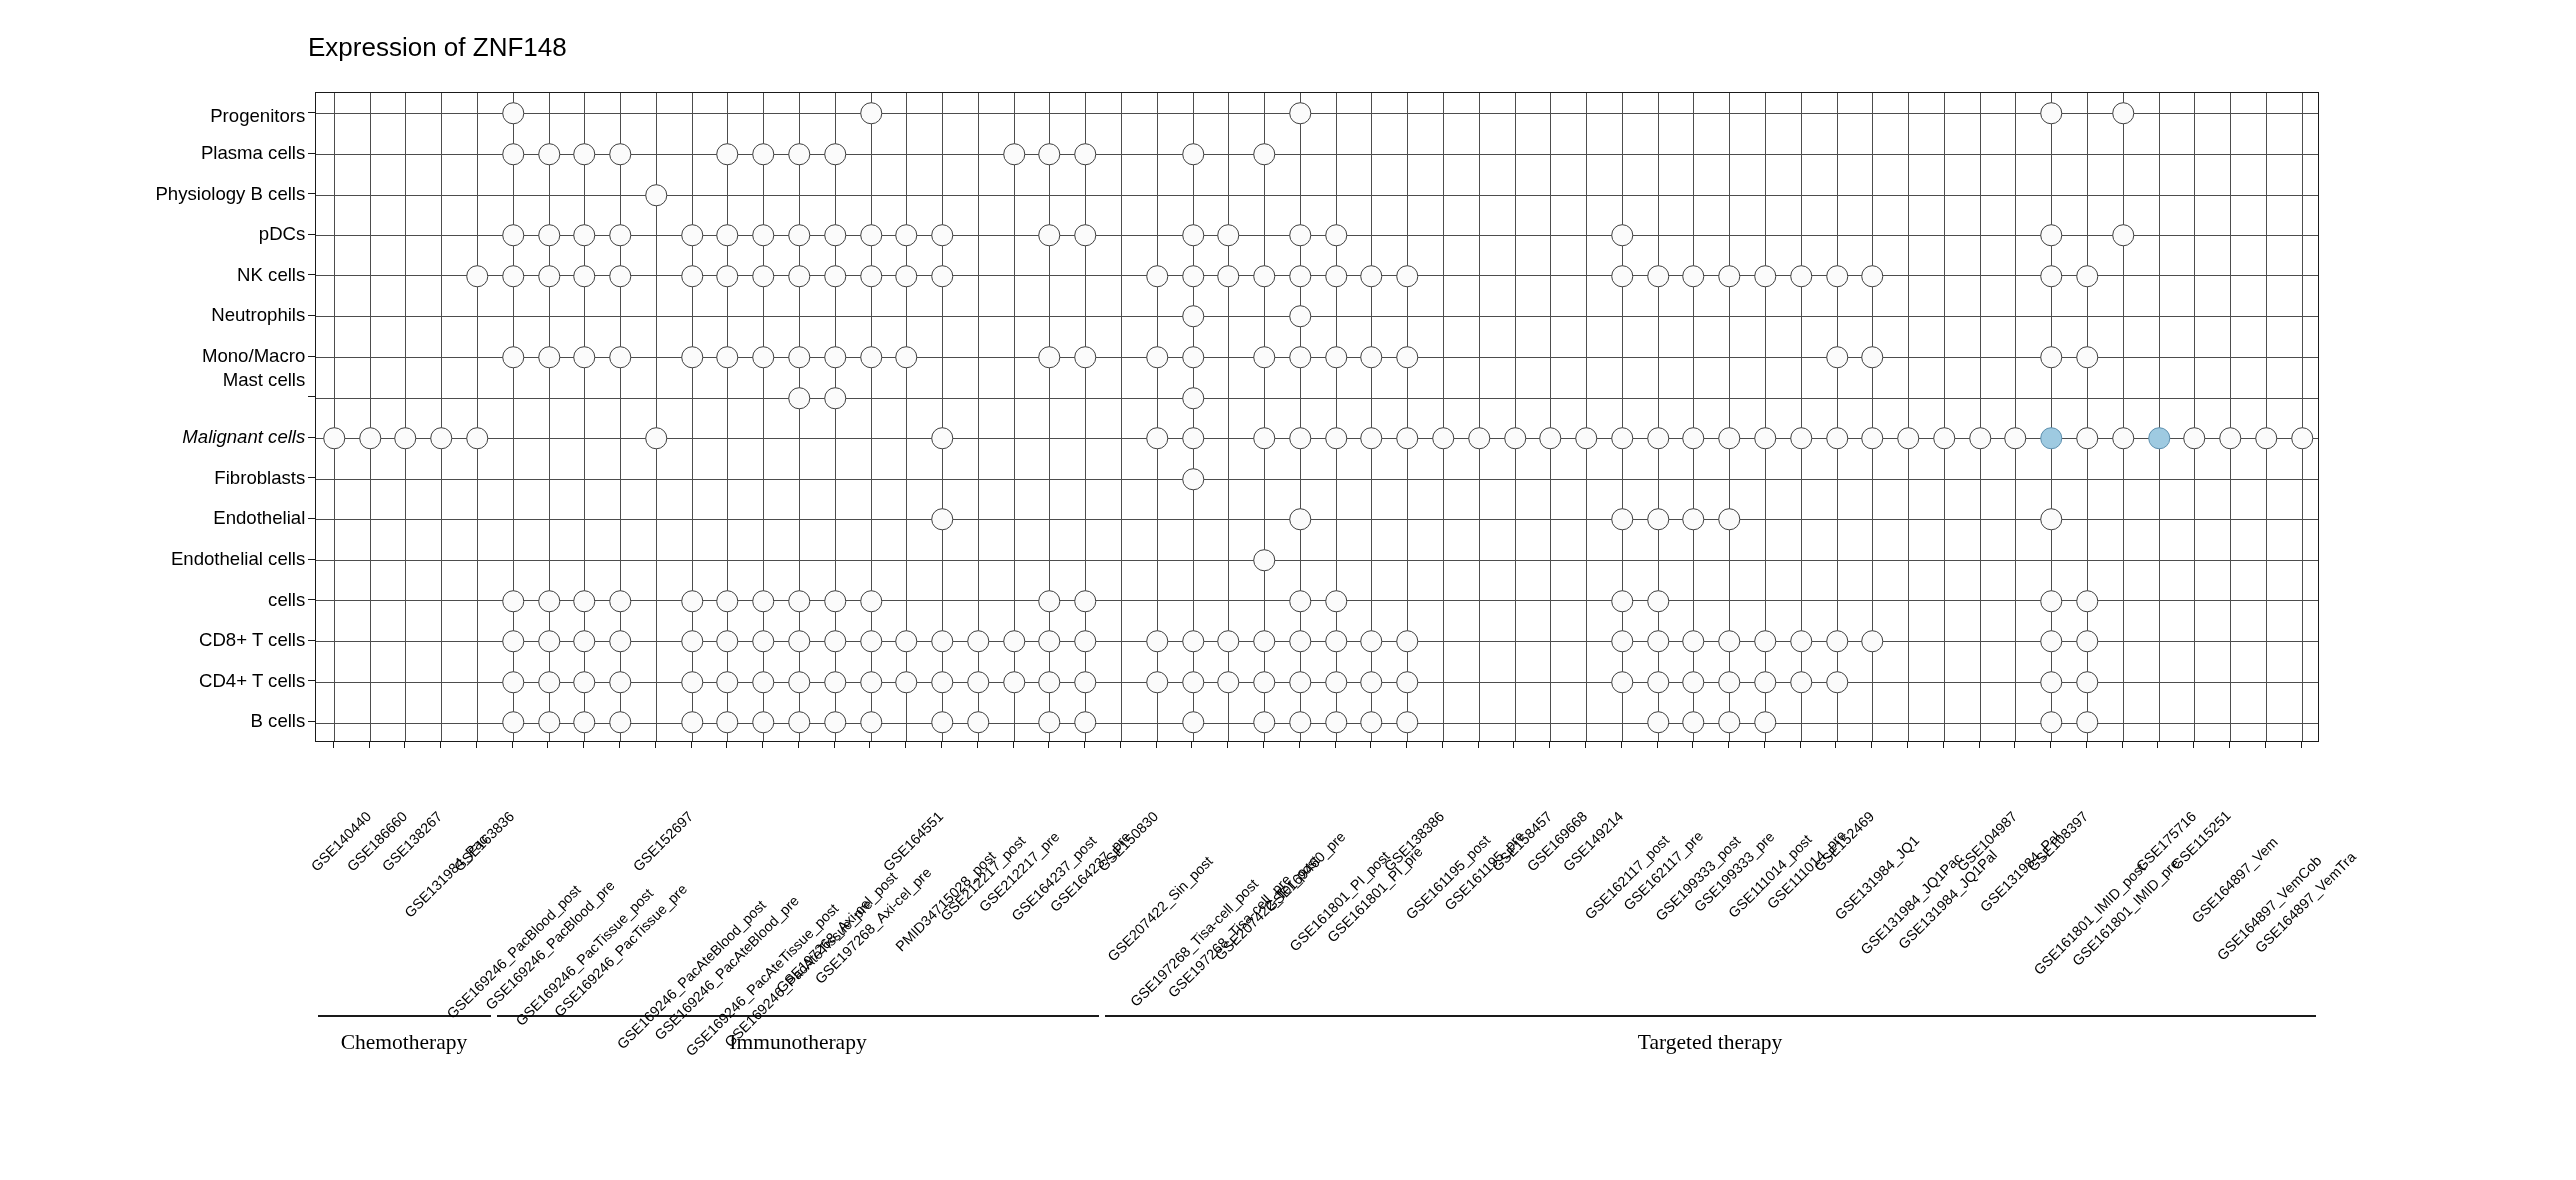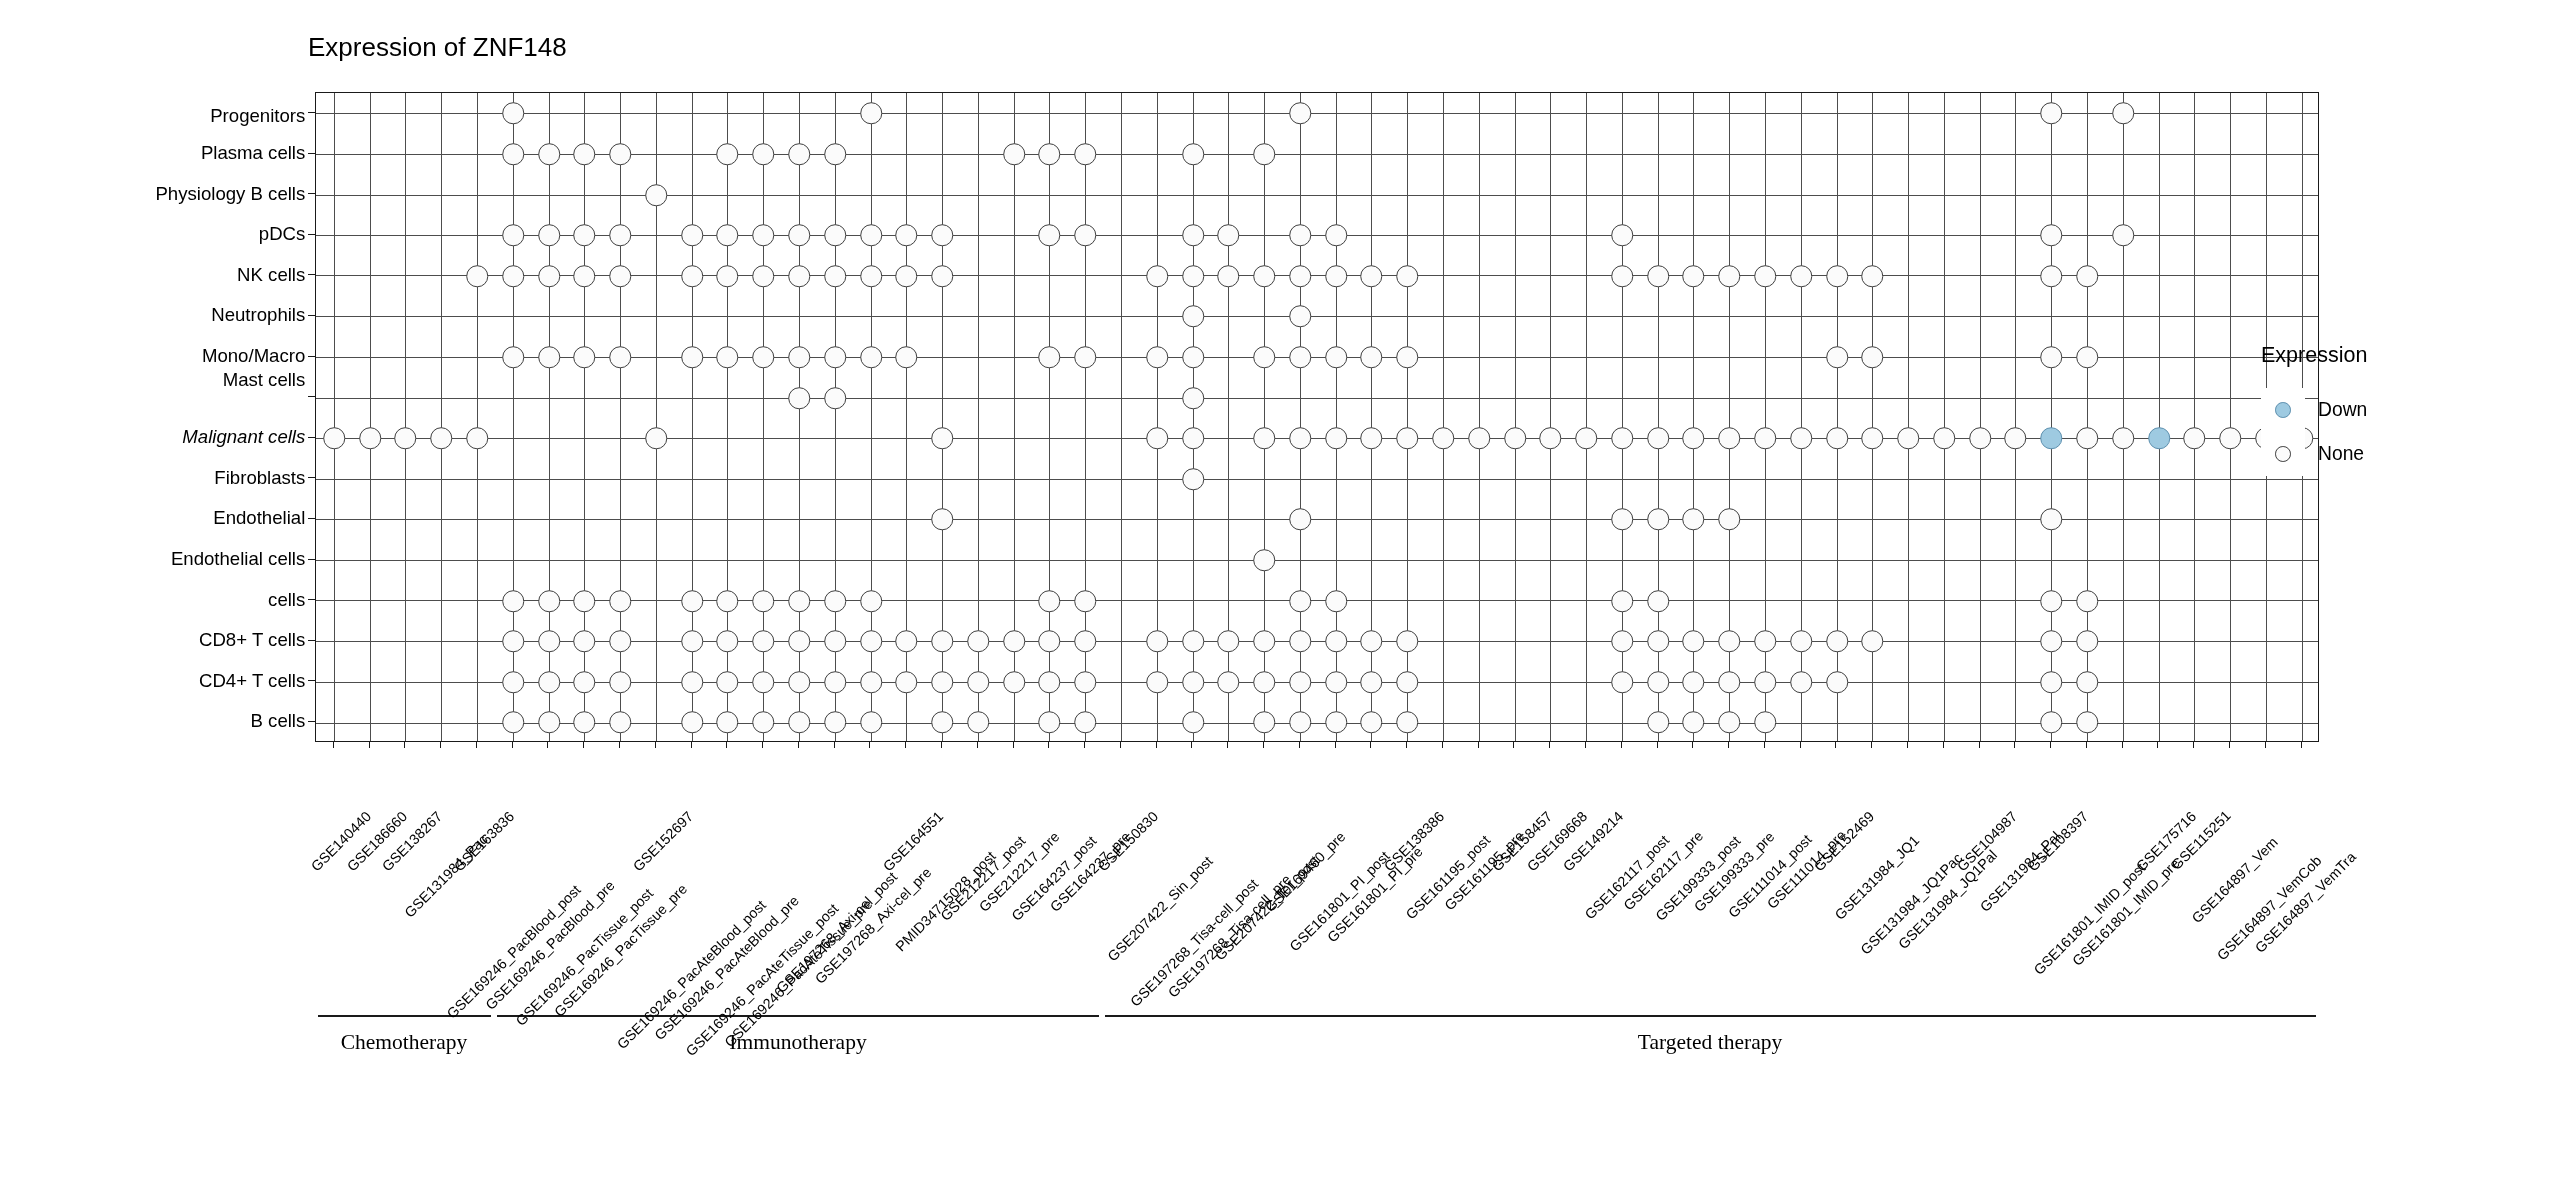--- a/index.html
+++ b/index.html
@@ -524,37 +524,20 @@
   <div id="x-axis"></div>
   <div id="group-axis">
       <div class="group-bar" style="left: 318px; width: 173px; top: 1015px;"></div>
       <div class="group-label" style="left: 404px; top: 1030px;">Chemotherapy</div>
       <div class="group-bar" style="left: 497px; width: 602px; top: 1015px;"></div>
       <div class="group-label" style="left: 798px; top: 1030px;">Immunotherapy</div>
       <div class="group-bar" style="left: 1105px; width: 1211px; top: 1015px;"></div>
       <div class="group-label" style="left: 1710px; top: 1030px;">Targeted therapy</div>
     </div>
 
-  <div id="legend">
-    <div id="legend-title">Expression</div>
-    <div id="legend-rows">
-        <div class="legend-row">
-          <div class="legend-key">
-            <div class="legend-swatch down"></div>
-          </div>
-          <div class="legend-text">Down</div>
-        </div>
-        <div class="legend-row">
-          <div class="legend-key">
-            <div class="legend-swatch"></div>
-          </div>
-          <div class="legend-text">None</div>
-        </div>
-      </div>
-  </div>
 
 <div class="ytick" style="left: 308px; top: 112px;"></div>
     <div class="ytick" style="left: 308px; top: 153px;"></div>
     <div class="ytick" style="left: 308px; top: 193px;"></div>
     <div class="ytick" style="left: 308px; top: 234px;"></div>
     <div class="ytick" style="left: 308px; top: 274px;"></div>
     <div class="ytick" style="left: 308px; top: 315px;"></div>
     <div class="ytick" style="left: 308px; top: 356px;"></div>
     <div class="ytick" style="left: 308px; top: 396px;"></div>
     <div class="ytick" style="left: 308px; top: 437px;"></div>

